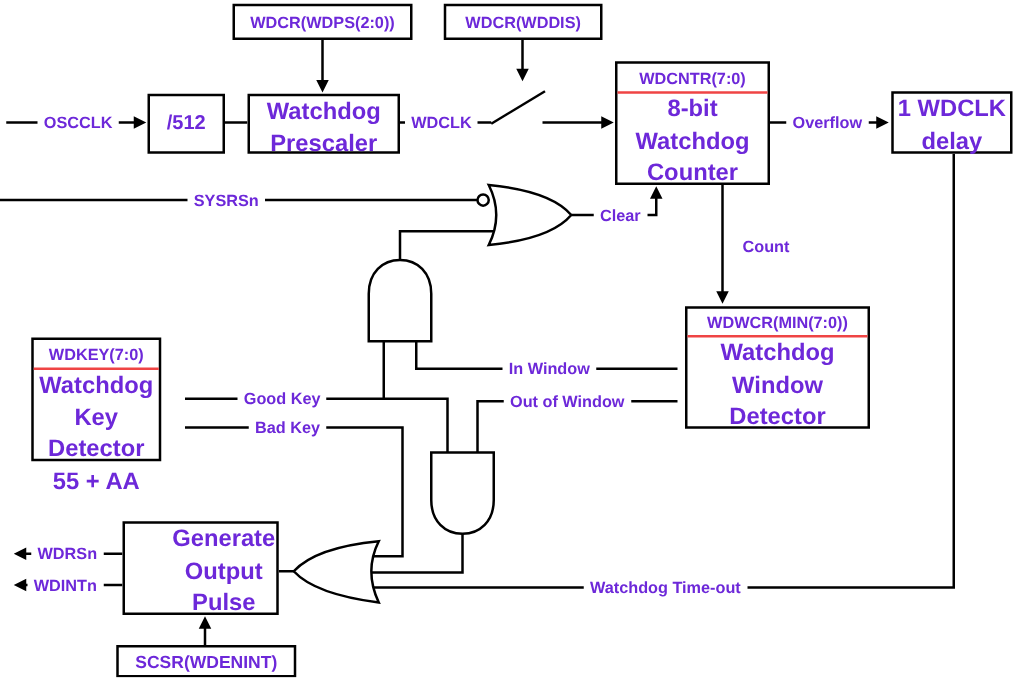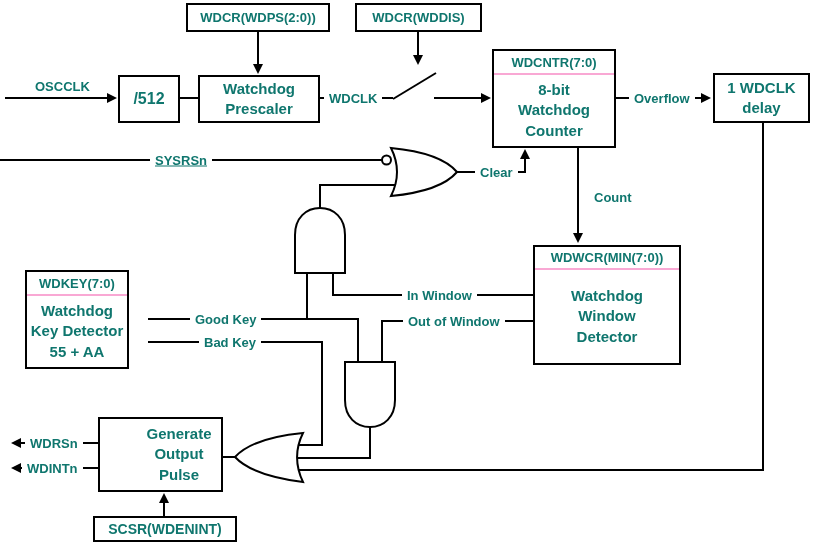--- a/index.html
+++ b/index.html
@@ -1,31 +1,31 @@
 <!DOCTYPE html>
 <html><head>
 <meta charset="utf-8">
 <style>
   html,body{margin:0;padding:0;background:#fff;}
   #canvas{
     position:relative;width:813px;height:542px;background:#ffffff;
-    font-family:"Liberation Sans",sans-serif;color:#0f766e;overflow:hidden;
+    font-family:"Liberation Sans",sans-serif;color:#6d28d9;overflow:hidden;
   }
   #wires{position:absolute;left:0;top:0;}
   .box{
     position:absolute;box-sizing:border-box;border:2px solid #000;background:#fff;
     display:flex;flex-direction:column;font-weight:bold;text-align:center;
   }
   .box .hdr{
-    box-sizing:border-box;border-bottom:2px solid #f9a8d4;font-size:13px;
+    box-sizing:border-box;border-bottom:2px solid #ef4444;font-size:13px;
     display:flex;align-items:center;justify-content:center;height:24px;flex:0 0 auto;
   }
   .box .body{
     flex:1 1 auto;display:flex;flex-direction:column;align-items:center;justify-content:center;
-    font-size:15px;line-height:1.35;
+    font-size:19px;line-height:1.35;
   }
   .box.simple{align-items:center;justify-content:center;}
   .sig{
     position:absolute;background:#fff;font-weight:bold;font-size:13px;line-height:15px;
     padding:0 5px;white-space:nowrap;transform:translateY(-50%);
   }
 </style>
 </head>
 <body>
 
@@ -139,42 +139,43 @@
 
   <div class="box" style="left:25px;top:270px;width:104px;height:99px;">
     <div class="hdr">WDKEY(7:0)</div>
     <div class="body">
       <div>Watchdog</div>
       <div>Key Detector</div>
       <div>55 + AA</div>
     </div>
   </div>
 
-  <div class="box" style="left:533px;top:245px;width:148px;height:120px;text-align:center;">
+  <div class="box" style="left:548px;top:245px;width:148px;height:98px;text-align:center;">
     <div class="hdr" style="height:23px;">WDWCR(MIN(7:0))</div>
     <div class="body">
       <div>Watchdog</div>
       <div>Window</div>
       <div>Detector</div>
     </div>
   </div>
 
   <div class="box" style="left:98px;top:417px;width:125px;height:75px;padding-left:37px;">
     <div class="body">
       <div>Generate</div>
       <div>Output Pulse</div>
     </div>
   </div>
 
-  <span class="sig" style="left:30px;top:86px;">OSCCLK</span>
+  <span class="sig" style="left:30px;top:98px;">OSCCLK</span>
   <span class="sig" style="left:324px;top:98px;">WDCLK</span>
-  <span class="sig" style="left:150px;top:160px;text-decoration:underline;">SYSRSn</span>
+  <span class="sig" style="left:150px;top:160px;">SYSRSn</span>
   <span class="sig" style="left:463px;top:172px;margin-left:12px;">Clear</span>
   <span class="sig" style="left:553px;top:197px;margin-left:36px;">Count</span>
   <span class="sig" style="left:629px;top:98px;">Overflow</span>
   <span class="sig" style="left:190px;top:319px;">Good Key</span>
   <span class="sig" style="left:199px;top:342px;">Bad Key</span>
   <span class="sig" style="left:402px;top:295px;">In Window</span>
   <span class="sig" style="left:403px;top:321px;">Out of Window</span>
+  <span class="sig" style="left:467px;top:470px;">Watchdog Time-out</span>
   <span class="sig" style="left:25px;top:443px;">WDRSn</span>
   <span class="sig" style="left:22px;top:468px;">WDINTn</span>
 
 </div>
 
 </body></html>

